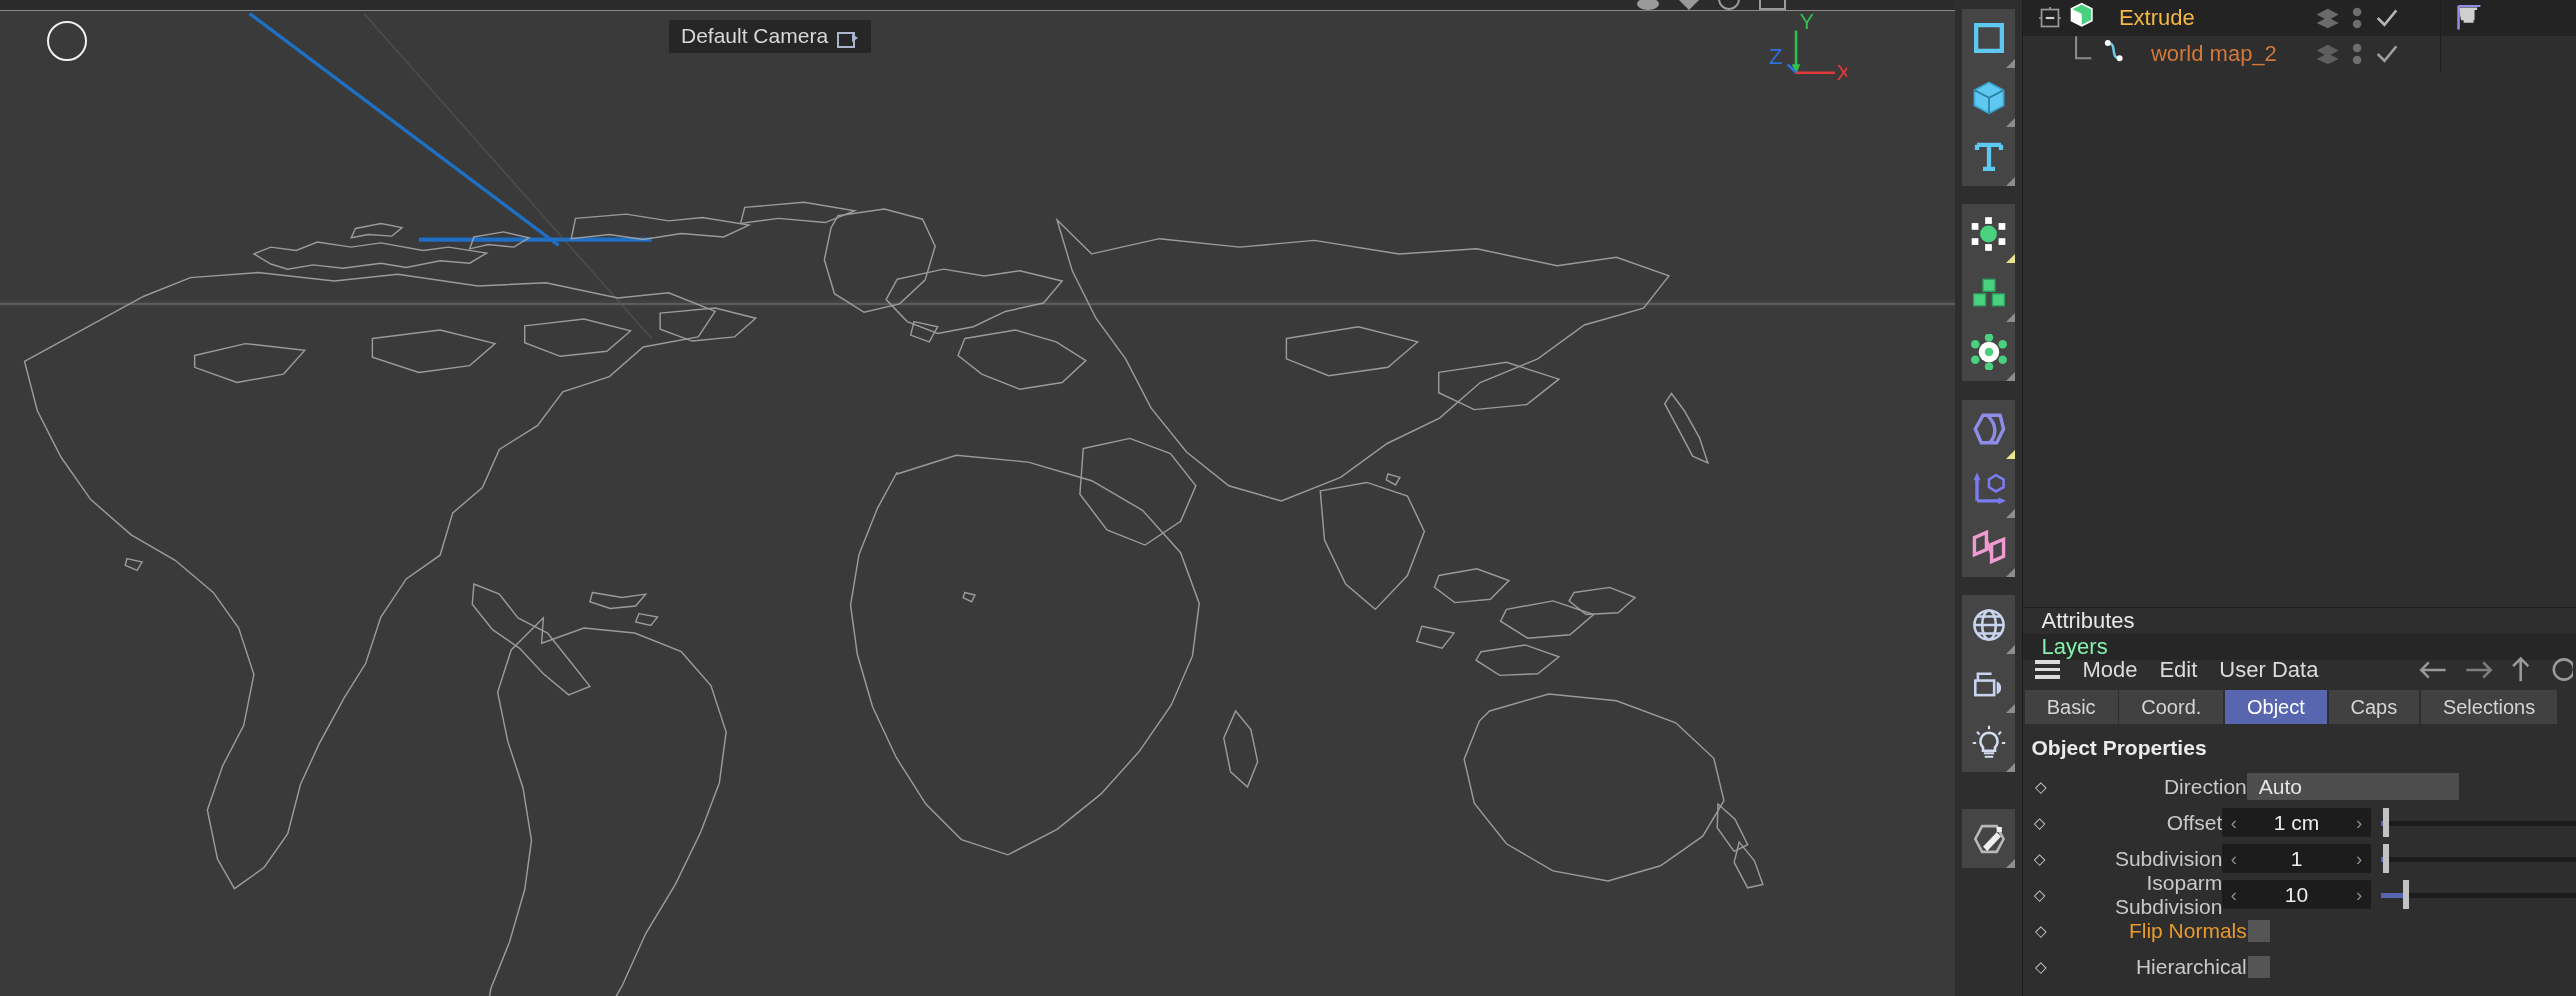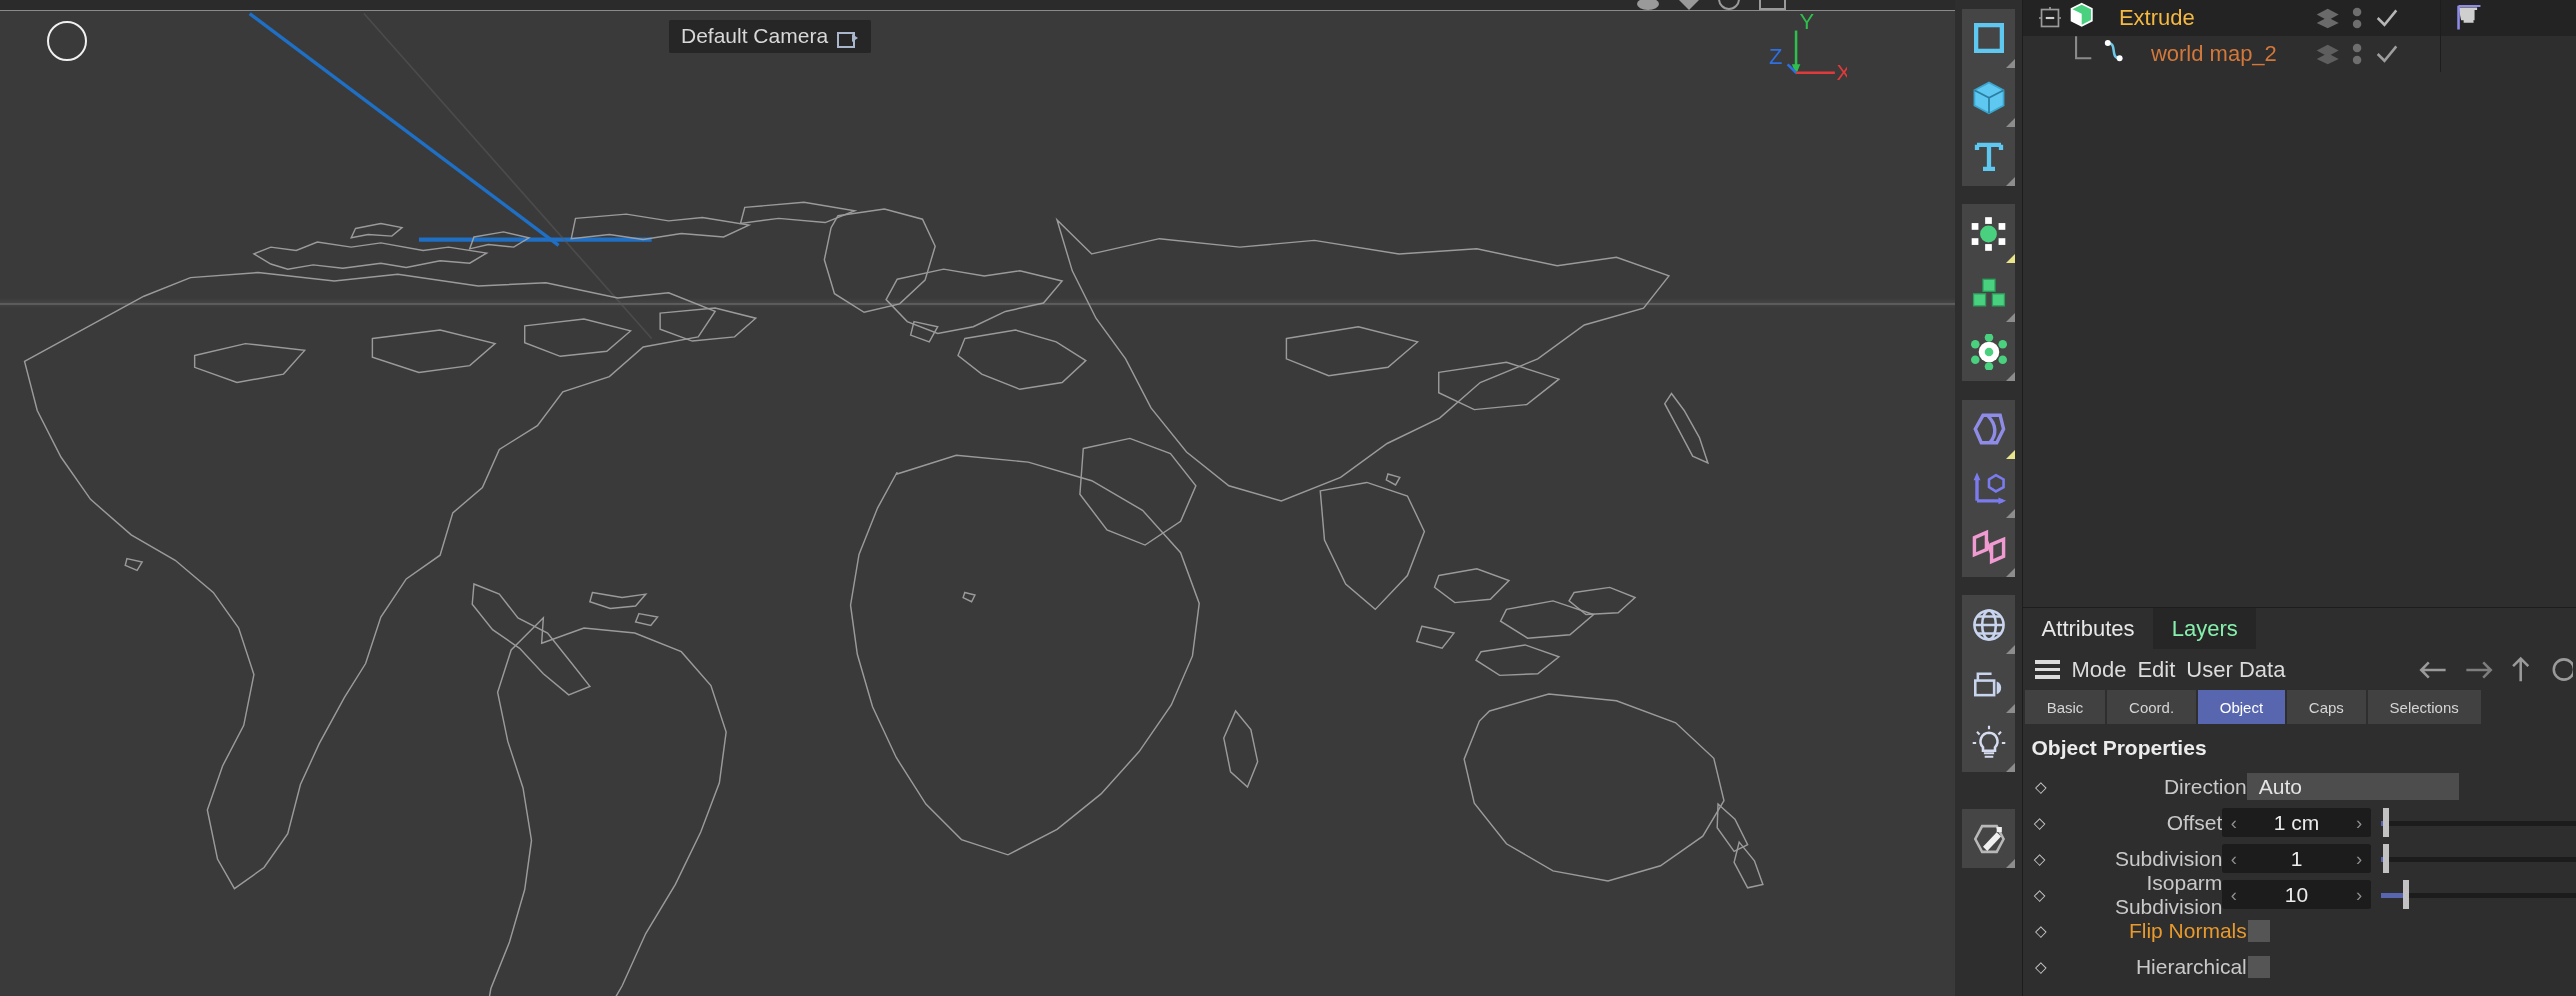--- a/index.html
+++ b/index.html
@@ -121,29 +121,29 @@
     position:absolute; left:417px; top:0; width:0.8px; height:100%;
     background:#1d1d1d;
   }
   .tag-flag { position:absolute; left:433px; top:5.1px; }
 
   
   #attr {
     position:absolute; left:2023px; top:608px; width:553px; height:389px;
     background:#2e2e2e;
   }
-  #attr-tabs { display:flex; height:41px; }
+  #attr-tabs { display:flex; height:41px;flex-direction:column; }
   .atab {
     padding:0 18.6px; display:flex; align-items:center;
     font-size:22px; color:#86efac; background:#262626;
   }
   .atab.active { background:#2e2e2e; color:#e8e8e8; }
 
   #attr-menu {
-    height:41px; display:flex; align-items:center; gap:11px;
+    height:41px; display:flex; align-items:center; gap:22px;
     padding-left:12px; font-size:22px; color:#dcdcdc; position:relative;
   }
   .hamb { display:flex; flex-direction:column; gap:4.2px; }
   .hamb i { display:block; width:25.4px; height:3.4px; background:#dcdcdc; }
   #attr-nav {
     position:absolute; right:3.4px; top:0; height:41px;
     display:flex; align-items:center; gap:13.5px;
   }
 
   #attr-title {
@@ -152,21 +152,21 @@
   }
   #cu-pill {
     position:absolute; right:-12px; top:6.8px;
     background:#3d3d3d; color:#e0e0e0; font-size:22px;
     padding:3.4px 15.2px; border-radius:17px;
   }
 
   #prop-tabs { display:flex; height:34px; gap:1.7px; padding:0 1.7px; }
   .ptab {
     flex:0 0 auto; padding:0 22px; display:flex; align-items:center;
-    justify-content:center; font-size:15px; color:#d5d5d5; background:#414141;
+    justify-content:center; font-size:20px; color:#d5d5d5; background:#414141;
   }
   .ptab.active { background:#5866b0; color:#fff; }
 
   #prop-head {
     font-size:21px; font-weight:bold; color:#ececec;
     padding:12px 0 8.5px 8.5px;
   }
 
   .prow { display:flex; align-items:center; height:36px; position:relative; }
   .pdiamond {

